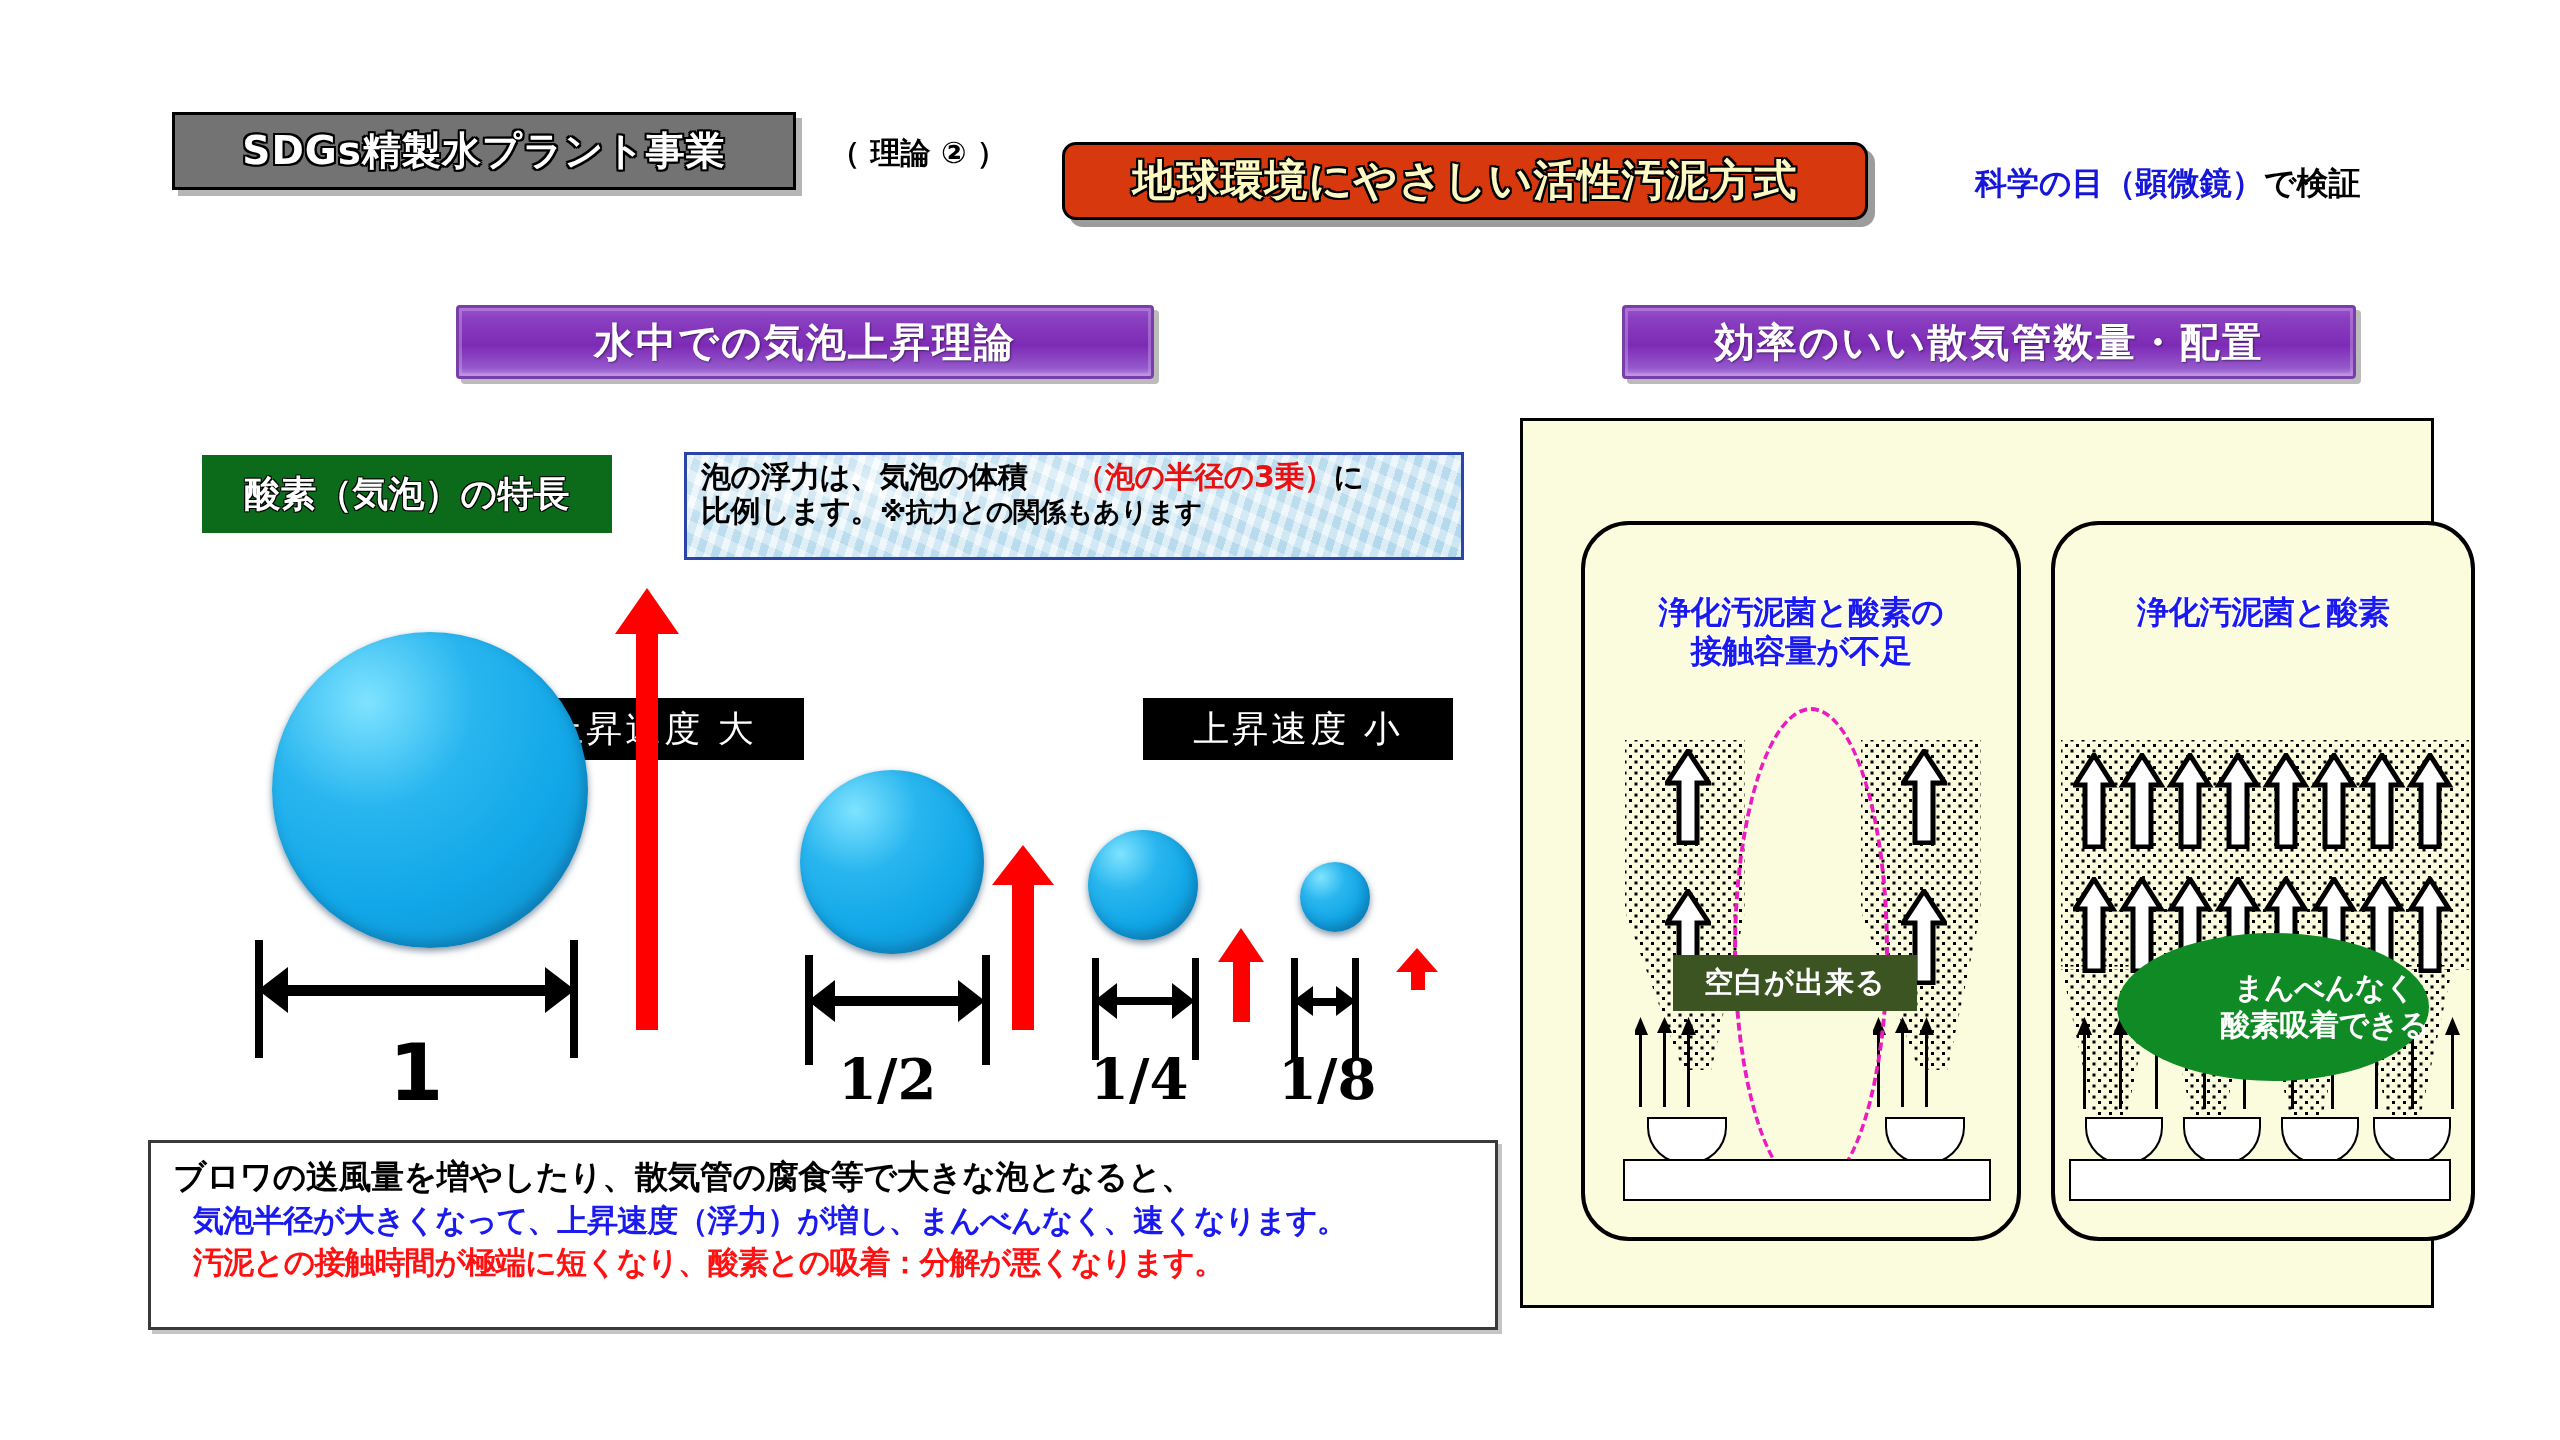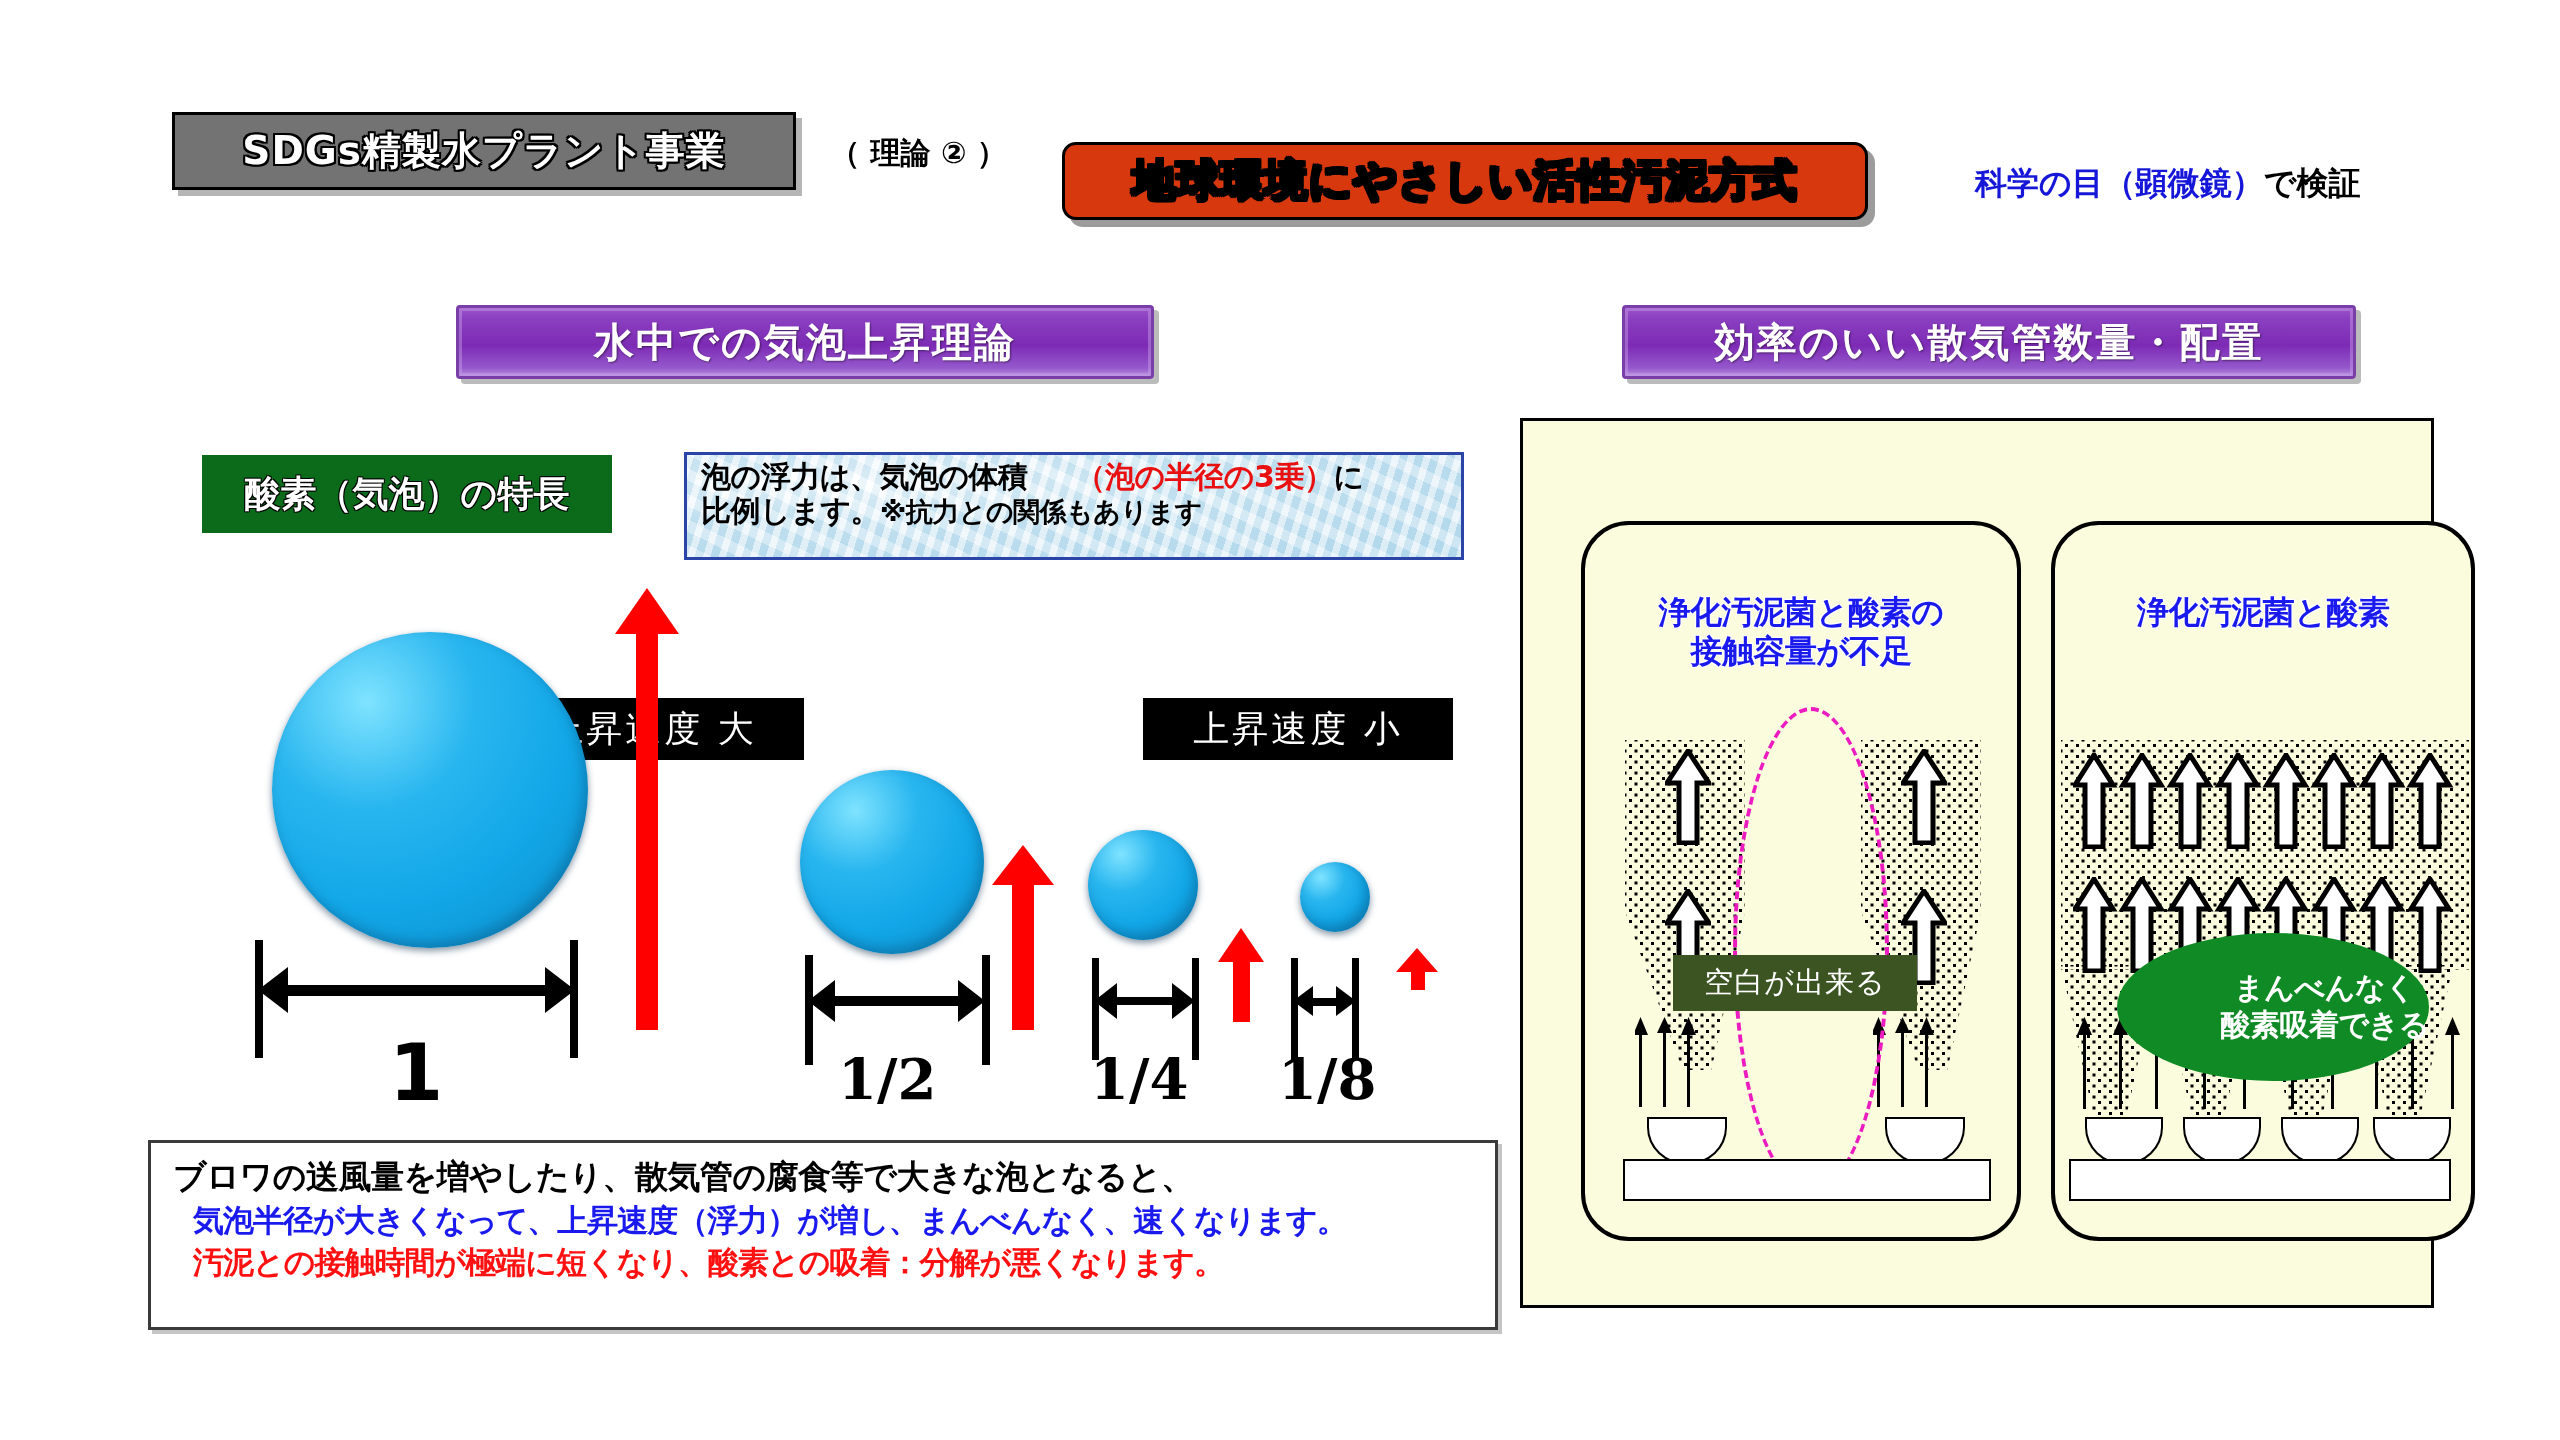--- a/index.html
+++ b/index.html
@@ -26,21 +26,21 @@
   .theory-note{
     left:830px;top:133px;font-size:30px;font-weight:bold;color:#000;white-space:nowrap;
   }
   .red-banner{
     left:1062px;top:142px;width:800px;height:72px;
     background:#d8380d;border:3px solid #000;border-radius:14px;
     box-shadow:7px 7px 0 rgba(90,90,90,.6);
     display:flex;align-items:center;justify-content:center;
   }
   .red-banner span{
-    color:#000000;font-weight:bold;font-size:43px;letter-spacing:1px;
+    color:#fef9c3;font-weight:bold;font-size:43px;letter-spacing:1px;
     text-shadow:
       -2px -2px 0 #000,2px -2px 0 #000,-2px 2px 0 #000,2px 2px 0 #000,
       0 -2px 0 #000,0 2px 0 #000,-2px 0 0 #000,2px 0 0 #000;
     white-space:nowrap;
   }
   .verify-note{
     left:1975px;top:162px;font-size:32px;font-weight:bold;color:#1616d8;white-space:nowrap;
   }
   .verify-note .blk{color:#000;}
 
@@ -145,21 +145,21 @@
   .diffuser{
     position:absolute;background:#fff;border:2px solid #000;
     border-radius:0 0 50% 50%/0 0 78% 78%;
   }
   .magenta-ellipse{
     position:absolute;border:4px dashed #ec1bc0;border-radius:50%;background:transparent;
   }
   .olive-tag{
     position:absolute;background:#3c5422;display:flex;align-items:center;justify-content:center;
   }
-  .olive-tag span{color:#fff;font-size:29px;font-weight:normal;white-space:nowrap;letter-spacing:1px;}
+  .olive-tag span{color:#fff;font-size:29px;font-weight:bold;white-space:nowrap;letter-spacing:1px;}
   .green-ellipse{
     position:absolute;background:#0f8a24;border-radius:50%;
     display:flex;align-items:center;justify-content:flex-end;text-align:center;
   }
   .green-ellipse span{color:#fff;font-size:30px;font-weight:bold;line-height:1.22;letter-spacing:-.5px;}
 </style>
 </head>
 <body>
 
 <div class="abs blue-banner">

